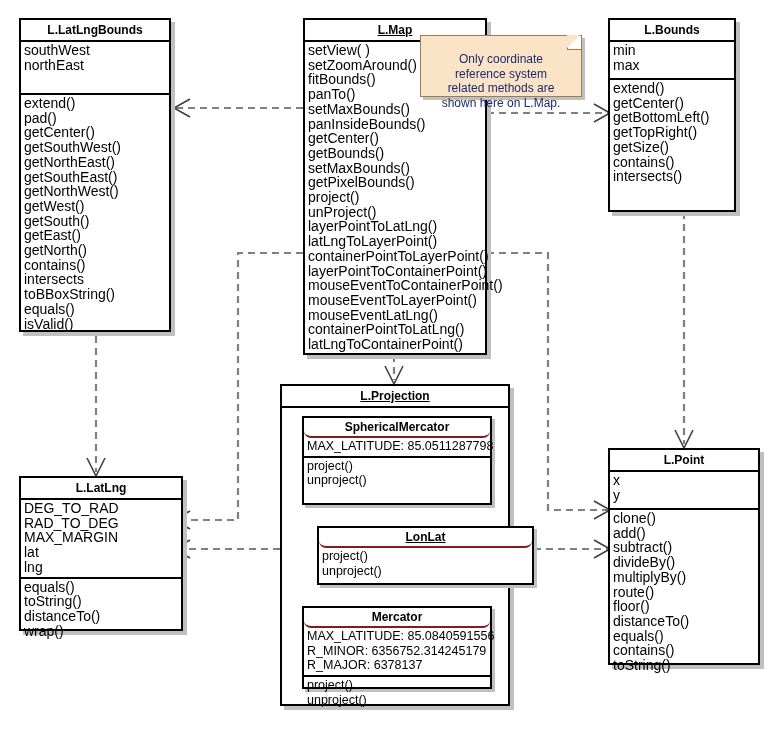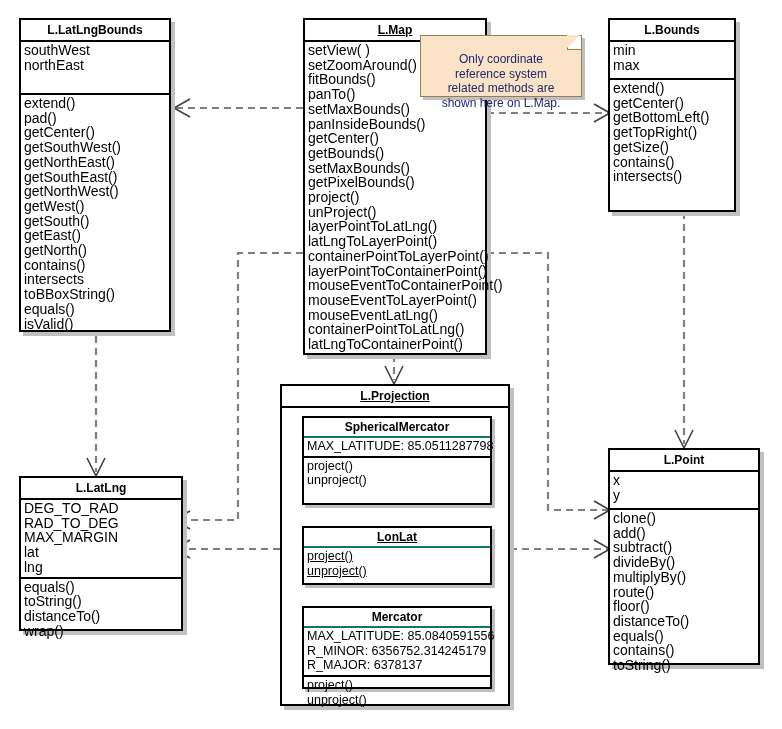--- a/index.html
+++ b/index.html
@@ -47,21 +47,21 @@
   .inner{
     position:absolute;
     background:#ffffff;
     border:2px solid #000;
     box-shadow:3px 3px 0 0 #c0c0c0;
     box-sizing:border-box;
     z-index:6;
   }
   .inner .title{
     text-align:center;font-weight:bold;font-size:12px;color:#000;
-    padding:2px 2px;border-bottom:2px solid #0f766e;line-height:14px;white-space:nowrap;
+    padding:2px 2px;border-bottom:2px solid #7f1d1d;line-height:14px;white-space:nowrap;border-radius:7px;
   }
   .inner .title.underline span{text-decoration:underline;}
   .inner .compartment{
     padding:1px 0 2px 3px;border-bottom:2px solid #000;
     font-size:12.5px;line-height:14.7px;color:#000;
   }
   .inner .compartment:last-child{border-bottom:none;}
   .inner .compartment .row{white-space:nowrap;}
 
   
@@ -242,21 +242,21 @@
       </div>
       <div class="compartment">
         <div class="row">MAX_LATITUDE: 85.0511287798</div>
       </div>
       <div class="compartment">
         <div class="row">project()</div>
         <div class="row">unproject()</div>
       </div>
     </div>
 
-    <div class="inner" style="left:20px;top:140px;width:190px;height:59px;text-decoration:underline;">
+    <div class="inner" style="left:35px;top:140px;width:217px;height:59px;">
       <div class="title underline">
         <span>LonLat</span>
       </div>
       <div class="compartment">
         <div class="row">project()</div>
         <div class="row">unproject()</div>
       </div>
     </div>
 
     <div class="inner" style="left:20px;top:220px;width:190px;height:83px;">

